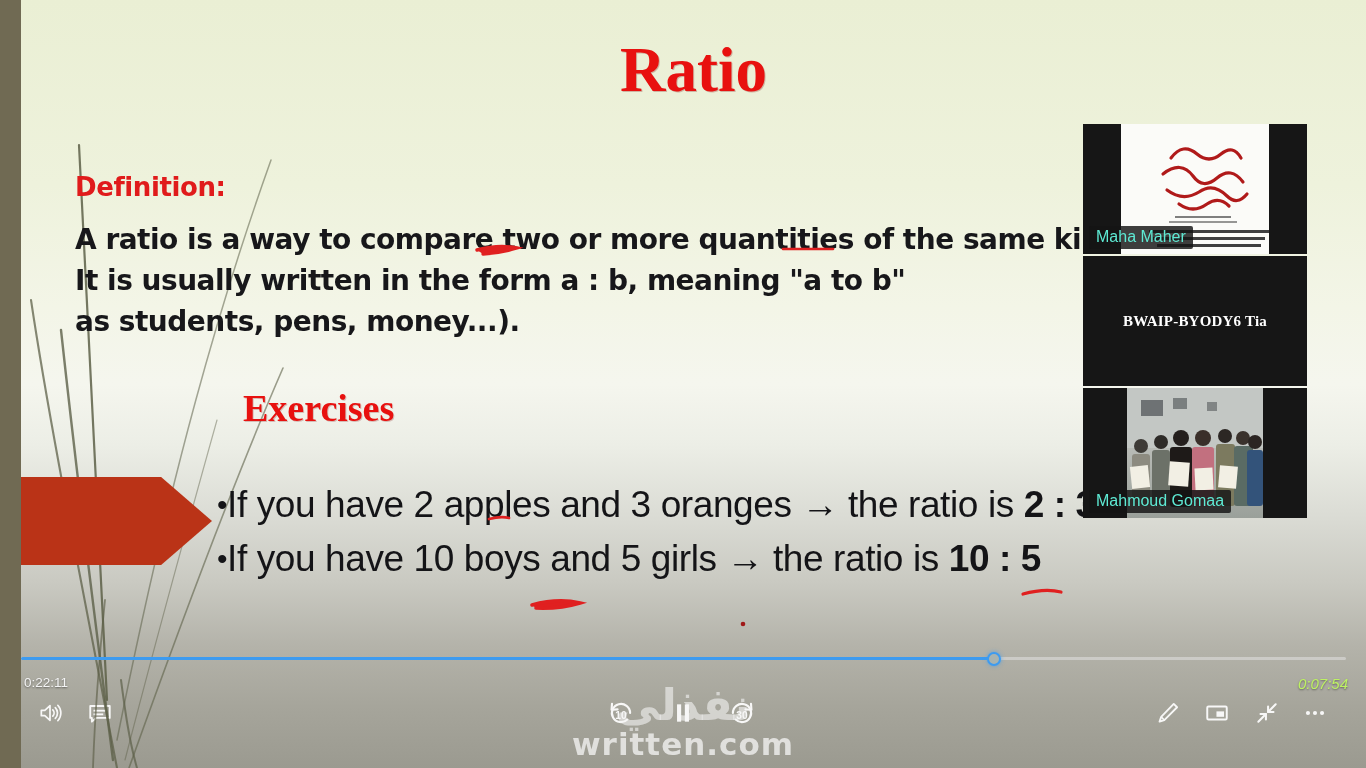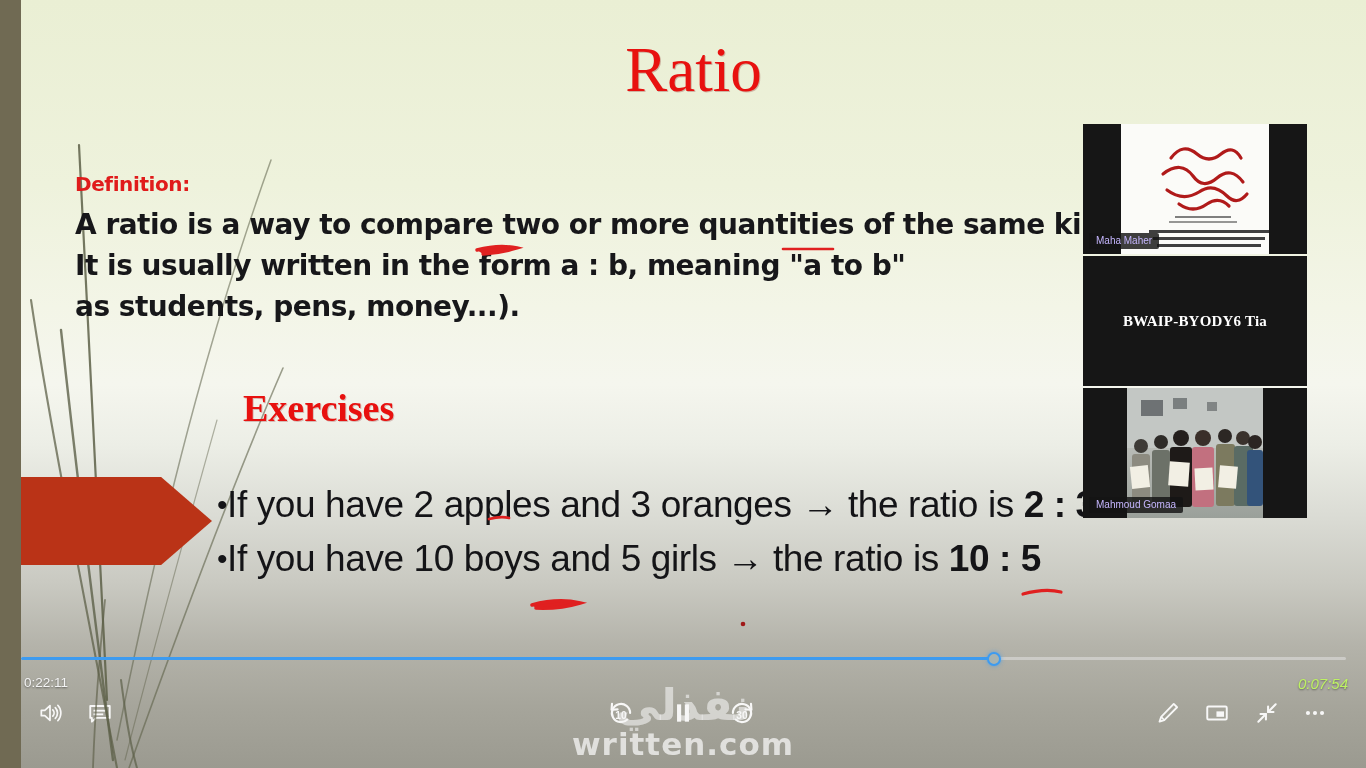--- a/index.html
+++ b/index.html
@@ -49,42 +49,42 @@
   
   .reeds { position: absolute; left: 0; top: 0; width: 420px; height: 768px;
            pointer-events: none; z-index: 2; }
 
   
   .slide-title {
     position: absolute;
     left: 0; right: 0; top: 34px;
     text-align: center;
     font-family: "Liberation Serif", serif;
-    font-weight: normal;
+    font-weight: bold;
     font-size: 63px;
     color: #e8110f;
     letter-spacing: 0px;
     text-shadow: 1px 1px 0 rgba(120,0,0,.25);
     z-index: 6;
   }
 
   
   .definition-block {
     position: absolute;
     left: 54px; top: 172px;
     width: 1060px;
     z-index: 6;
   }
   .def-heading {
     font-family: "DejaVu Sans", sans-serif;
     font-weight: bold;
-    font-size: 20px;
+    font-size: 26px;
     color: #e01b1b;
     letter-spacing: -0.4px;
-    margin-bottom: 8px;
+    margin-bottom: 17px;
   }
   .def-line {
     font-family: "DejaVu Sans", sans-serif;
     font-weight: bold;
     font-size: 28px;
     color: #17171a;
     line-height: 41px;
     letter-spacing: -0.5px;
     white-space: nowrap;
   }
@@ -142,22 +142,22 @@
     position: relative;
     width: 224px; height: 130px;
     background: #161616;
     overflow: hidden;
     margin-bottom: 2px;
   }
   .tile-name {
     position: absolute;
     left: 6px; bottom: 5px;
     font-family: "Liberation Sans", sans-serif;
-    font-size: 10px;
-    color: #c4b5fd;
+    font-size: 16px;
+    color: #5eead4;
     background: rgba(20,20,20,.82);
     padding: 2px 7px 3px 7px;
     border-radius: 2px;
     white-space: nowrap;
     z-index: 3;
   }
   .tile-center-name {
     position: absolute;
     left: 0; right: 0; top: 50%;
     transform: translateY(-50%);

